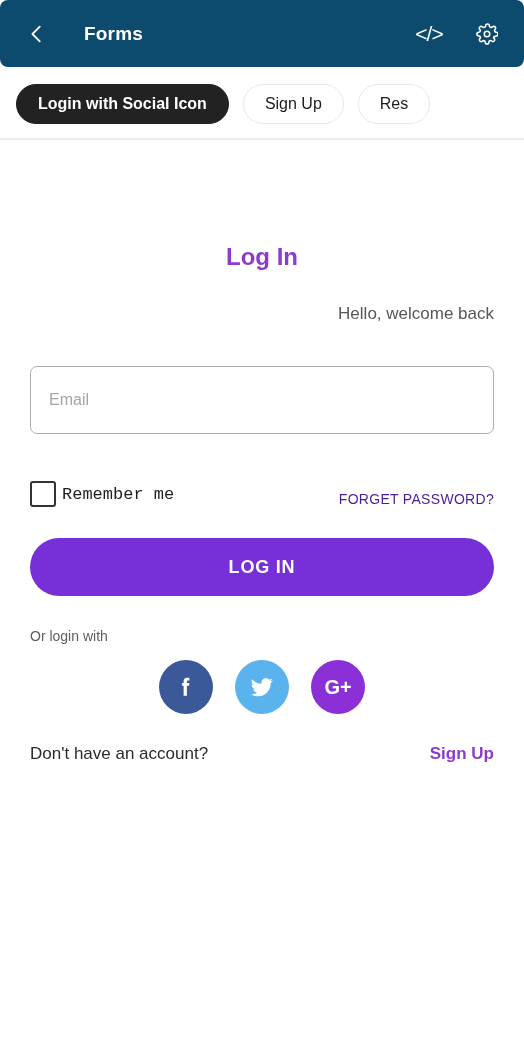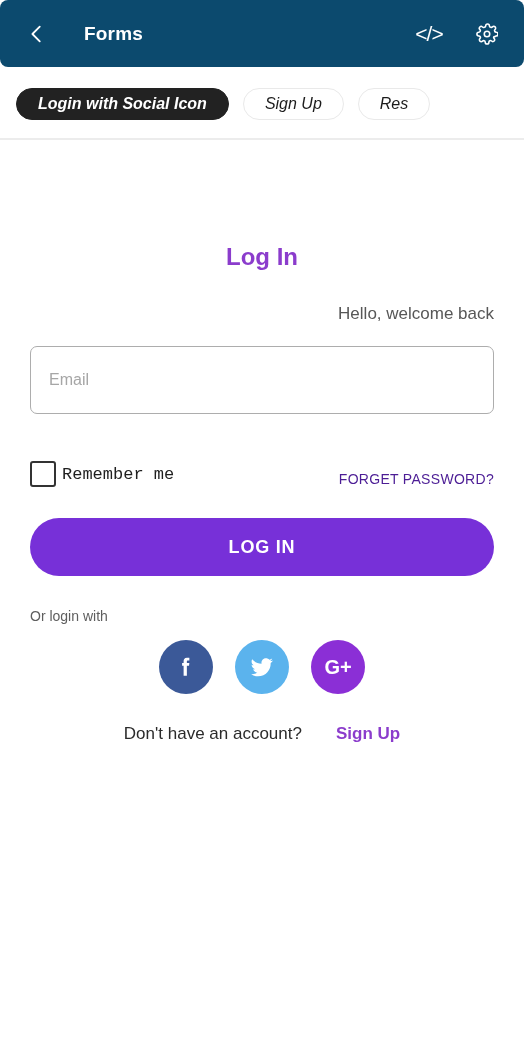--- a/index.html
+++ b/index.html
@@ -29,43 +29,43 @@
   .tabbar {
     flex: 0 0 73px; height: 73px; background: #fff;
     display: flex; align-items: center; gap: 14px;
     padding: 0 0 0 16px; overflow: hidden; position: relative;
   }
   .tabbar:after {
     content: ""; position: absolute; left: 0; right: 0; bottom: 0;
     height: 2px; background: #ececec;
   }
   .chip {
-    flex: 0 0 auto; border-radius: 22px; height: 32px;
+    flex: 0 0 auto; border-radius: 22px; height: 40px;
     display: flex; align-items: center; justify-content: flex-end;
     padding: 0 21px; font-size: 16px; white-space: nowrap;
-    border: 1px solid #e9e9e9; background: #fff; color: #1c1c1c; cursor: pointer; font-style: italic;
+    border: 1px solid #e9e9e9; background: #fff; color: #1c1c1c; cursor: pointer;
   }
   .chip.active { background: #222222; color: #ffffff; border-color: #222222; font-weight: bold; }
 
   
   .content { flex: 1 1 auto; padding: 0 30px; position: relative; }
 
   .title {
     text-align: center; color: #8b3ccc; font-size: 24px; font-weight: bold;
     margin-top: 103px;
   }
   .subtitle {
     text-align: right; color: #575757; font-size: 17px; margin-top: 33px;
   }
 
   .field {
     margin-top: 0; height: 68px; border: 1px solid #adadad; border-radius: 7px;
     display: flex; align-items: center; padding: 0 18px; position: relative; background: #fff;
   }
-  .field.email { margin-top: 22px; }
+  .field.email { margin-top: 42px; }
   .field.password { margin-top: 22px; }
   .field input {
     border: 0; outline: none; background: transparent; flex: 1 1 auto;
     font-family: "Liberation Sans", sans-serif; font-size: 16px; color: #333;
   }
   .field input::placeholder { color: #a6a6a6; }
   .eye-btn { width: 28px; height: 28px; flex: 0 0 auto; display: flex; align-items: center; justify-content: center; cursor: pointer; }
 
   .row-remember {
     margin-top: 45px; display: flex; align-items: center; height: 30px;
@@ -92,21 +92,21 @@
   .social {
     width: 54px; height: 54px; border-radius: 50%;
     display: flex; align-items: center; justify-content: center; cursor: pointer;
   }
   .social.fb { background: #3b5998; }
   .social.tw { background: #5bb3ed; }
   .social.gp { background: #8b2fd6; }
   .gplus-text { color: #fff; font-size: 20px; font-weight: bold; font-family: "Liberation Sans", sans-serif; }
 
   .signup-row {
-    margin-top: 30px; display: flex; align-items: baseline; justify-content: center; gap: 34px;
+    margin-top: 30px; display: flex; align-items: baseline; justify-content: space-between; gap: 34px;
   }
   .signup-q { font-size: 17px; color: #2b2b2b; }
   .signup-link { font-size: 17px; color: #8b3ccc; font-weight: bold; cursor: pointer; }
 </style>
 </head>
 <body>
 
 <div class="screen">
 
   <div class="appbar">

